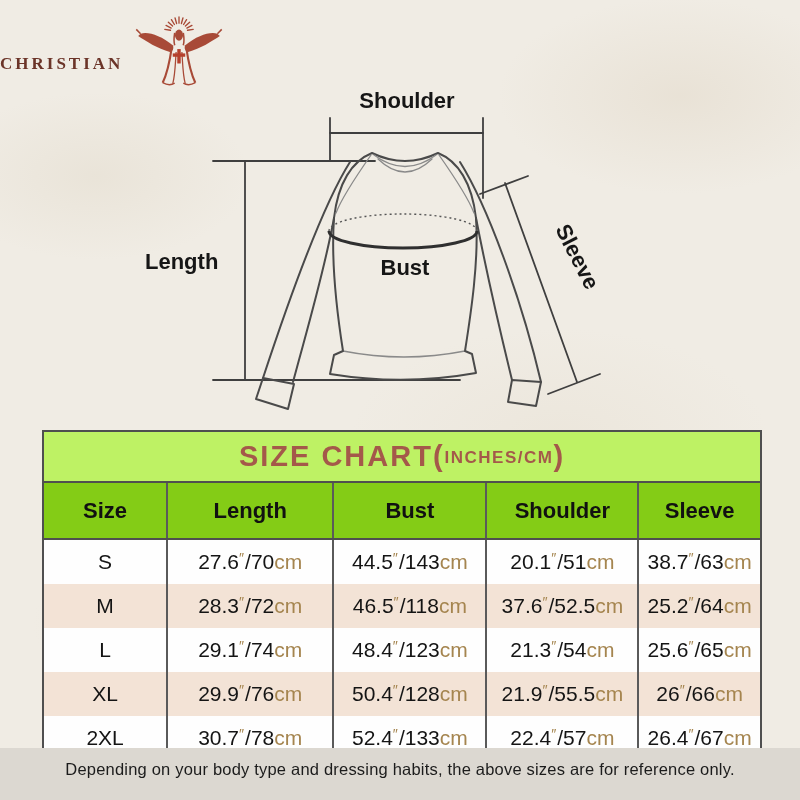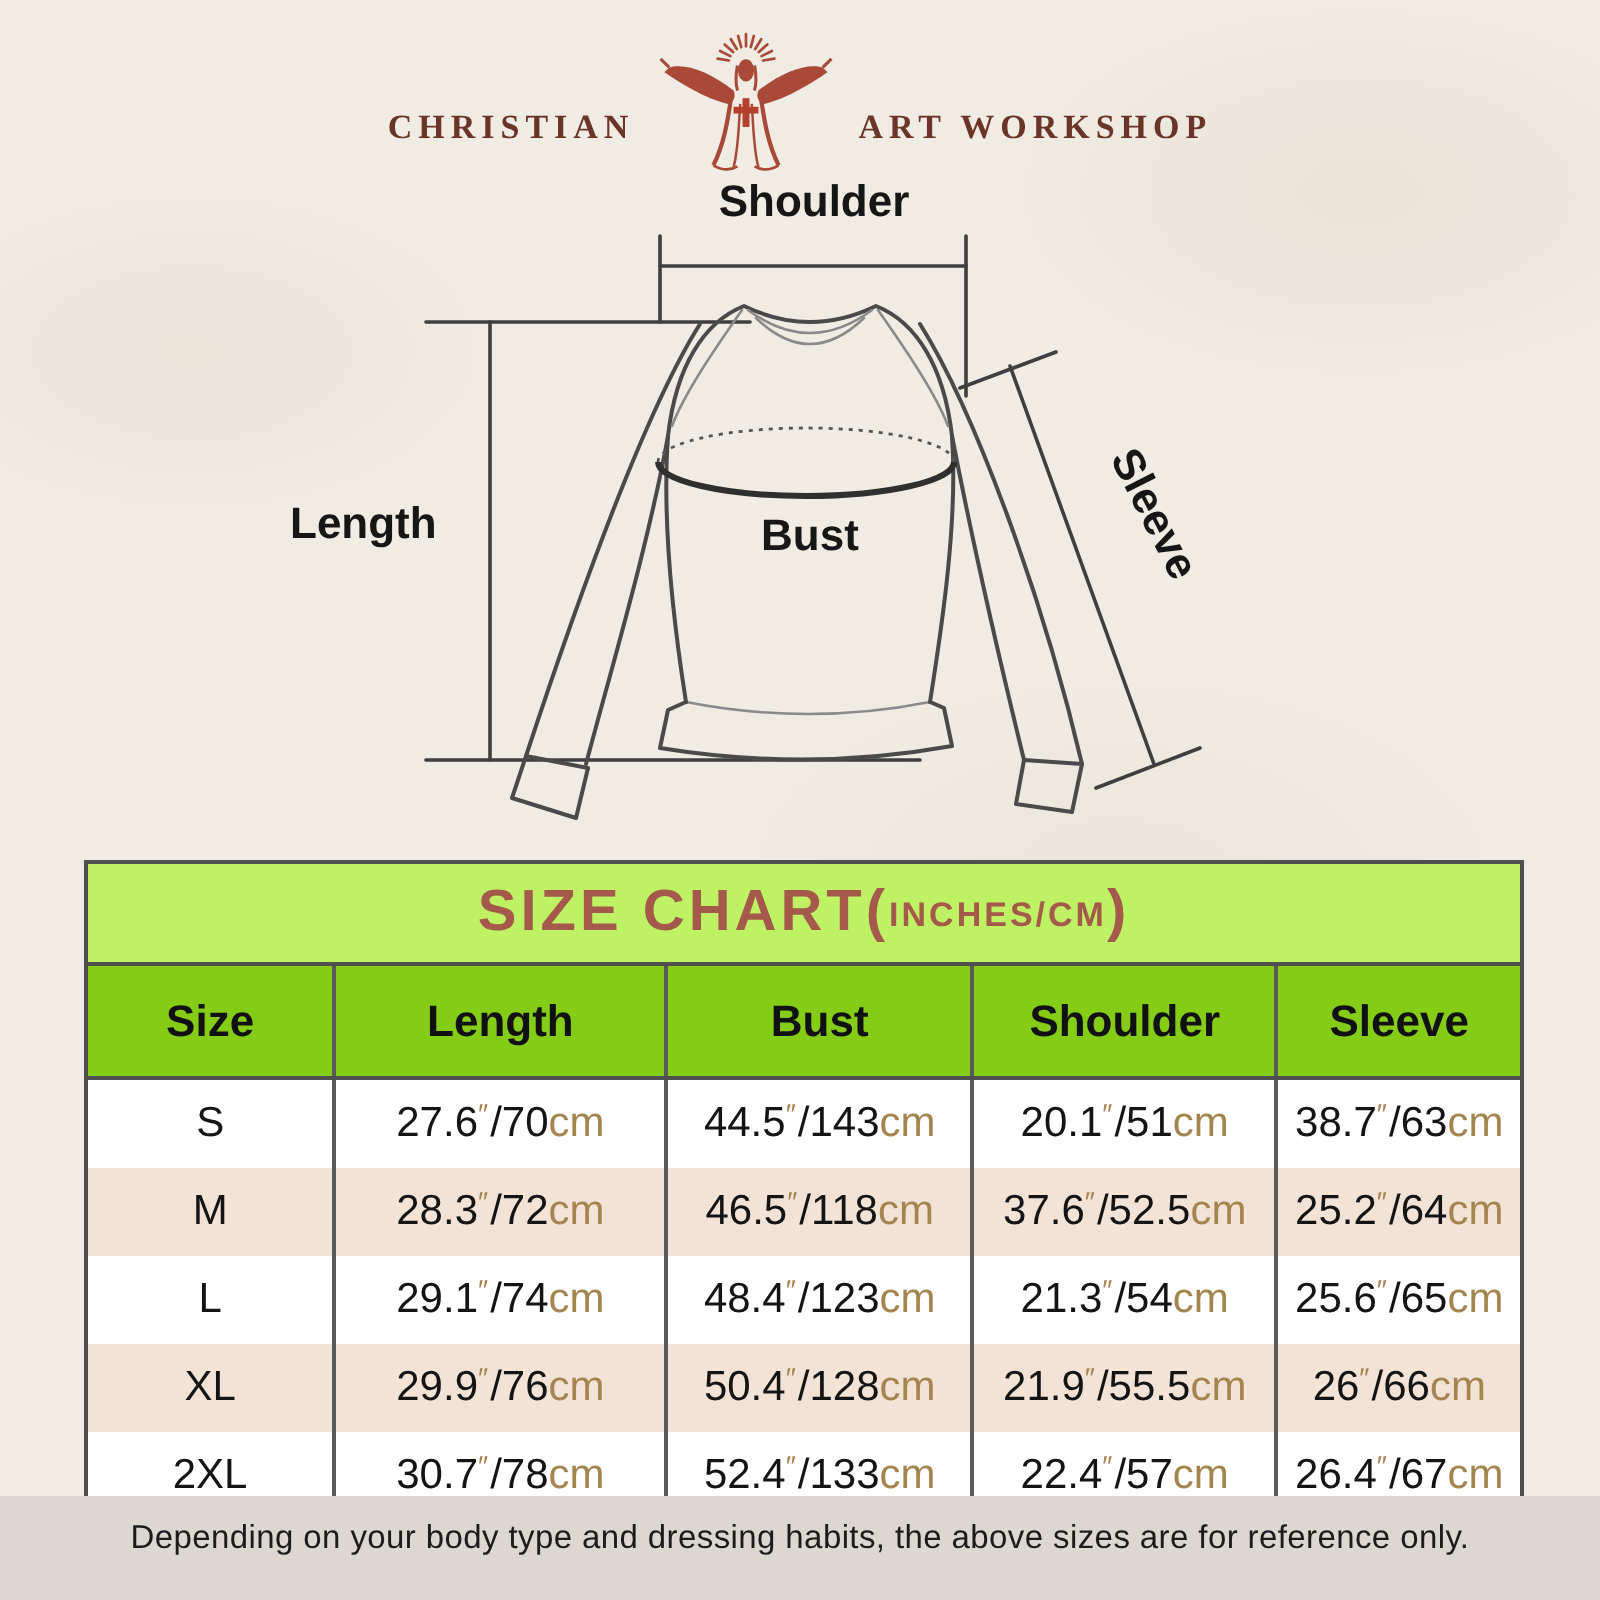--- a/index.html
+++ b/index.html
@@ -7,21 +7,21 @@
   .page{position:relative;width:800px;height:800px;overflow:hidden;
         background:#f0ece4;}
   .page::before{content:"";position:absolute;inset:0;pointer-events:none;
         background:
           radial-gradient(220px 120px at 12% 22%, rgba(214,203,182,.25), transparent 70%),
           radial-gradient(260px 140px at 85% 12%, rgba(214,200,178,.28), transparent 70%),
           radial-gradient(300px 160px at 70% 55%, rgba(221,210,190,.22), transparent 70%),
           radial-gradient(240px 130px at 25% 78%, rgba(217,206,186,.2), transparent 70%);}
   
   .logo{position:absolute;top:8px;left:0;right:0;height:82px;
-        display:flex;justify-content:center;align-items:flex-end;gap:8px;}
+        display:flex;align-items:flex-end;gap:8px;}
   .logo-text{font-family:"Liberation Serif",serif;font-weight:700;font-size:17px;
         letter-spacing:3px;color:#6b3428;padding-bottom:16px;}
   .logo-figure{width:96px;height:78px;}
   
   .diagram{position:absolute;top:85px;left:0;width:800px;height:345px;}
   .diagram svg{display:block;width:800px;height:345px;}
   .meas{stroke:#3f3f3f;stroke-width:1.8;fill:none;stroke-linecap:round;}
   .garment{stroke:#4a4a4a;stroke-width:2;fill:none;stroke-linecap:round;stroke-linejoin:round;}
   .seam{stroke:#8a8a8a;stroke-width:1.3;fill:none;stroke-linecap:round;}
   .diagram text{font-family:"Liberation Sans",sans-serif;font-weight:700;font-size:22px;fill:#161616;}
@@ -80,21 +80,20 @@
         <path d="M57.5 36 C59.5 50 61.5 62 67 73" stroke="#a84a37" stroke-width="2.2" fill="none"></path>
         <path d="M47 41 C46 55 46 65 43.5 74" stroke="#a84a37" stroke-width="1.3" fill="none"></path>
         <path d="M53 41 C54 55 54 65 56.5 74" stroke="#a84a37" stroke-width="1.3" fill="none"></path>
         <path d="M33 73 Q40 77 45.5 73.5 M67 73 Q60 77 54.5 73.5" stroke="#a84a37" stroke-width="1.4" fill="none"></path>
       </g>
       <g fill="#b5402c">
         <rect x="48.2" y="38" width="3.6" height="15"></rect>
         <rect x="43.5" y="42.5" width="13" height="3.5"></rect>
       </g>
     </svg>
-    <span class="logo-text">ART WORKSHOP</span>
   </header>
 
   <div class="diagram">
     <svg viewBox="0 0 800 345">
 
       <path class="meas" d="M330 48 H483"></path>
       <path class="meas" d="M330 33 V76"></path>
       <path class="meas" d="M483 33 V113"></path>
       <path class="meas" d="M213 76 H375"></path>
       <path class="meas" d="M245 76 V295"></path>

